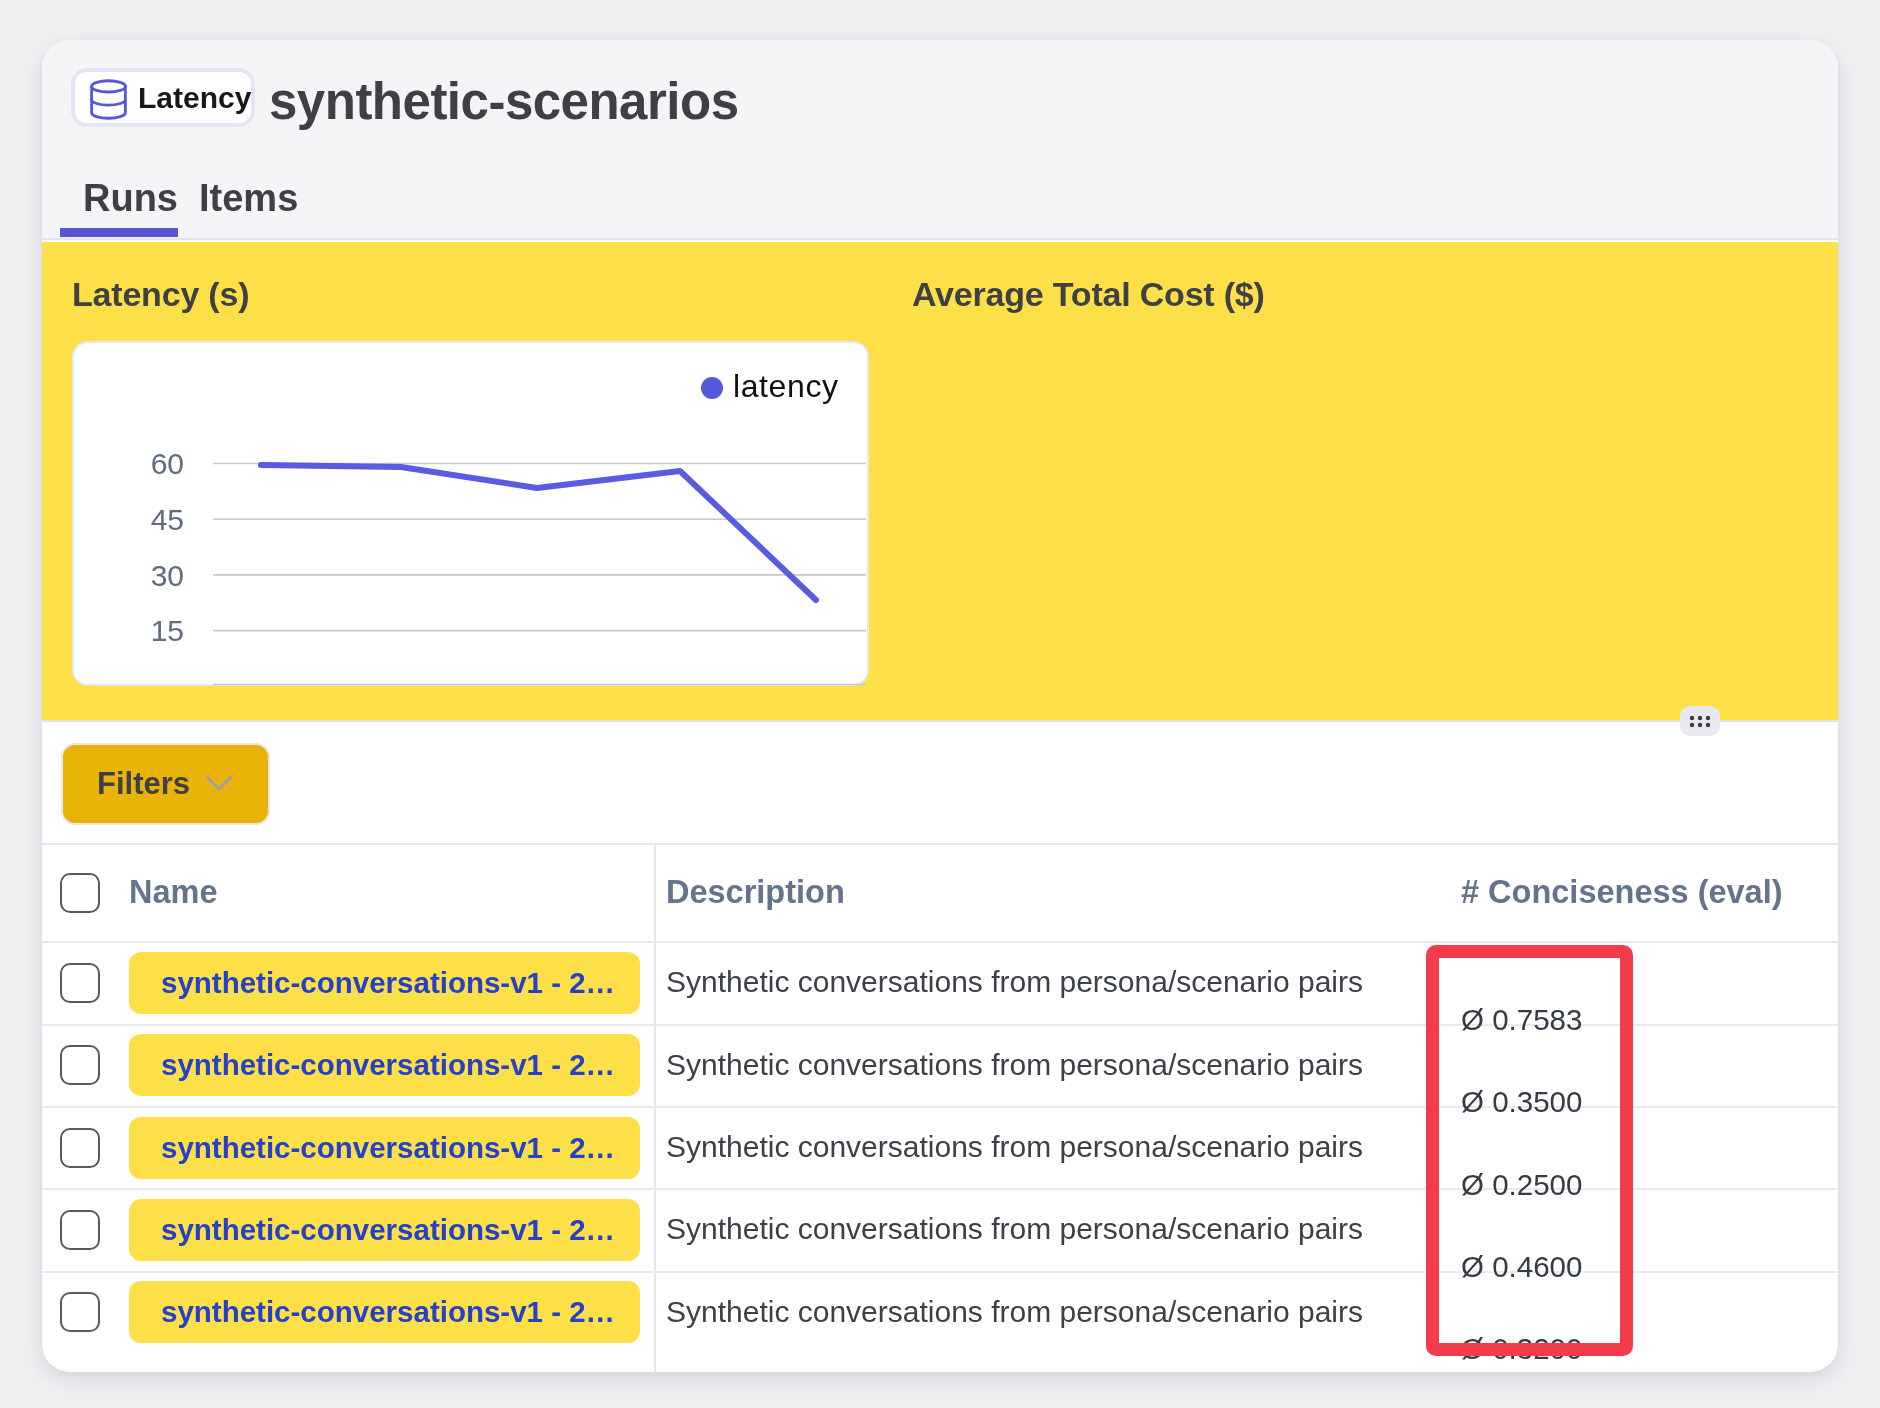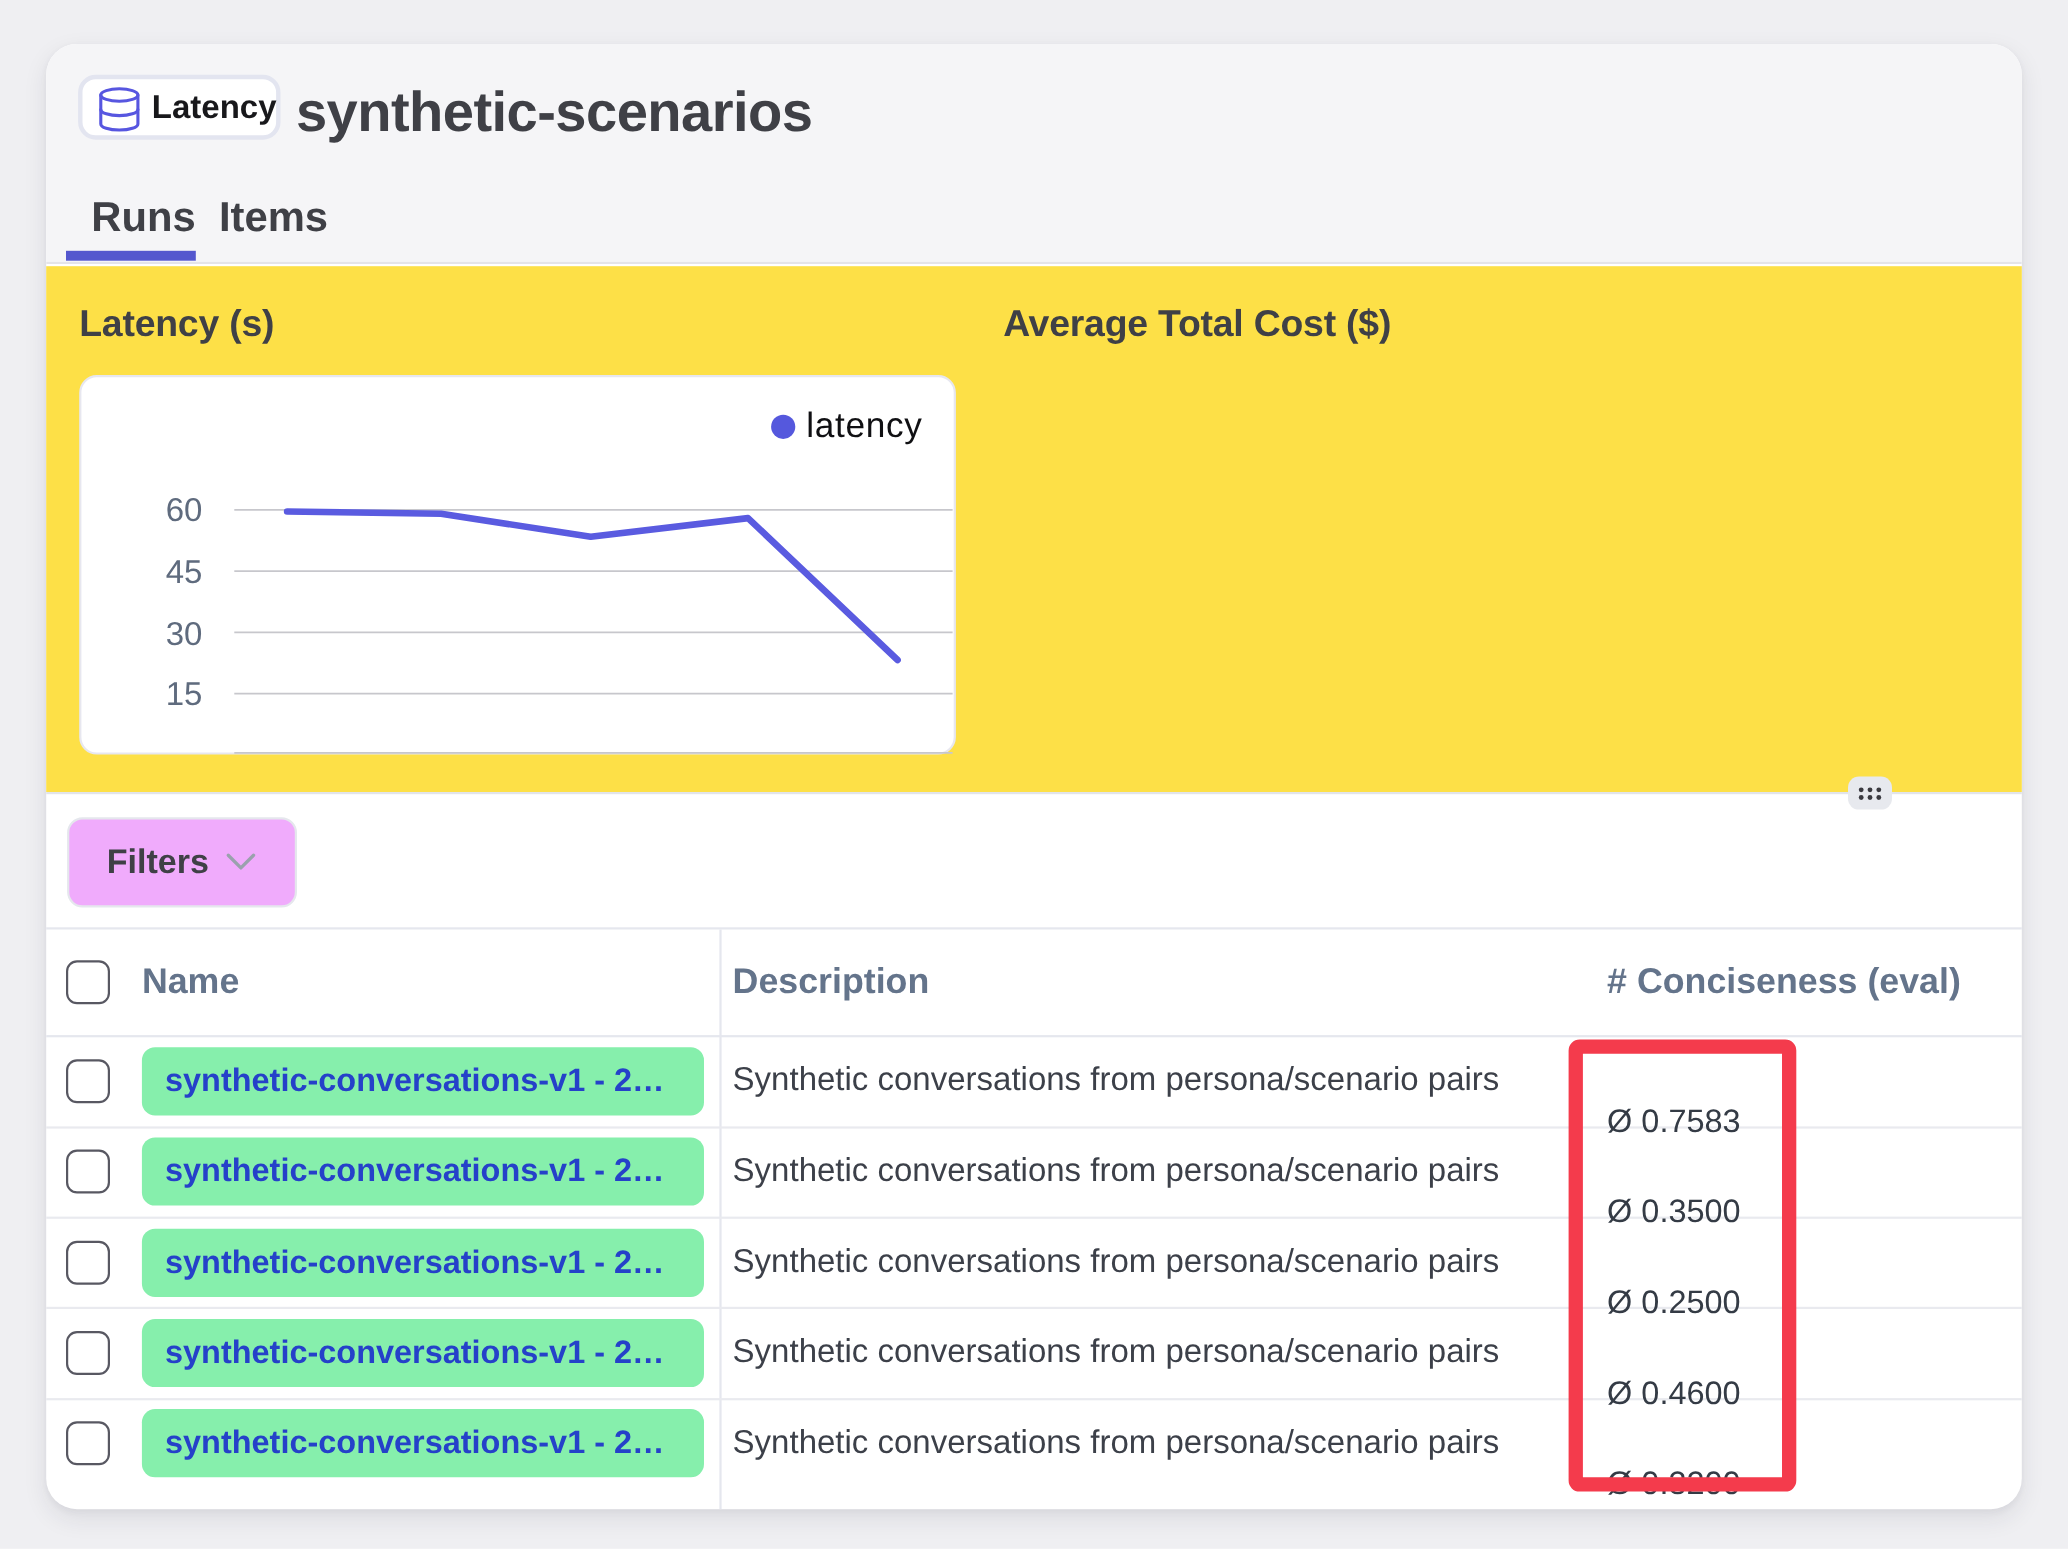--- a/index.html
+++ b/index.html
@@ -14,30 +14,30 @@
 .title { position:absolute; left:227px; top:32px; font-size:51px; font-weight:700; color:#3f4046; letter-spacing:-0.5px;text-align:right; }
 .tab { position:absolute; top:137px; font-size:38px; font-weight:600; color:#3f4046; }
 .tab-underline { position:absolute; left:18px; top:188px; width:118px; height:9px; background:#5457ce; }
 .charts { position:absolute; left:0; top:202px; width:100%; height:478px; background:#fde047; }
 .ctitle { position:absolute; top:33px; font-size:34px; font-weight:700; color:#3f4046; letter-spacing:-0.2px; }
 .chartcard { position:absolute; top:99px; width:797px; height:345px; background:#fff; border:2px solid #e7e7ef; border-radius:16px; }
 .legend { position:absolute; top:25px; font-size:32px; letter-spacing:0.6px; color:#101013; }
 .legend .dot { display:inline-block; width:22px; height:22px; border-radius:50%; background:#5558dd; margin-right:10px; vertical-align:-2px; }
 .divider { position:absolute; left:0; top:680px; width:100%; height:2px; background:#e2e4ea; }
 .handle { position:absolute; left:1638px; top:666px; width:40px; height:30px; background:#e7e9ee; border-radius:10px; }
-.filters { position:absolute; left:19px; top:703px; width:209px; height:82px; background:#f0abfc; border:2px solid #e5e7ed; border-radius:14px; }
+.filters { position:absolute; left:19px; top:703px; width:209px; height:82px; background:#eab308; border:2px solid #e5e7ed; border-radius:14px; }
 .filters span { position:absolute; left:34px; top:50%; transform:translateY(-50%); font-size:31px; font-weight:600; color:#3f4046; }
 .filters svg { position:absolute; left:142px; top:30px; }
 .thead-border { position:absolute; left:0; top:803px; width:100%; height:2px; background:#e5e7ee; }
 .thead-bottom { position:absolute; left:0; top:901px; width:100%; height:2px; background:#e5e7ee; }
 .col-div { position:absolute; left:612px; top:805px; width:2px; height:527px; background:#e5e7ee; }
 .rowline { position:absolute; left:0; width:100%; height:2px; background:#e9eaef; }
 .cb { position:absolute; left:18px; width:40px; height:40px; border:2.5px solid #585862; border-radius:10px; background:#fff; }
 .hname { position:absolute; font-size:32.5px; font-weight:600; color:#64748b; }
-.pill { position:absolute; left:87px; width:511px; height:62px; background:#86efac; border-radius:12px; padding-left:21px; line-height:62px; font-size:29.5px; font-weight:700; color:#2541c9; }
+.pill { position:absolute; left:87px; width:511px; height:62px; background:#fde047; border-radius:12px; padding-left:32px; line-height:62px; font-size:29.5px; font-weight:700; color:#2541c9; }
 .desc { position:absolute; left:624px; font-size:30px; color:#3c4049; }
 .val { position:absolute; left:1419px; font-size:29.5px; color:#343b45;margin-top:37px; }
 .redrect { position:absolute; left:1384px; top:905px; width:207px; height:411px; border:13px solid #f43b4c; border-radius:10px; }
 </style>
 </head>
 <body>
 <div class="card">
   <div class="cardtop">
     <div class="badge">
       <svg width="45" height="45" viewBox="0 0 24 24" fill="none" stroke="#5756e0" stroke-width="1.5" stroke-linecap="round" stroke-linejoin="round">

